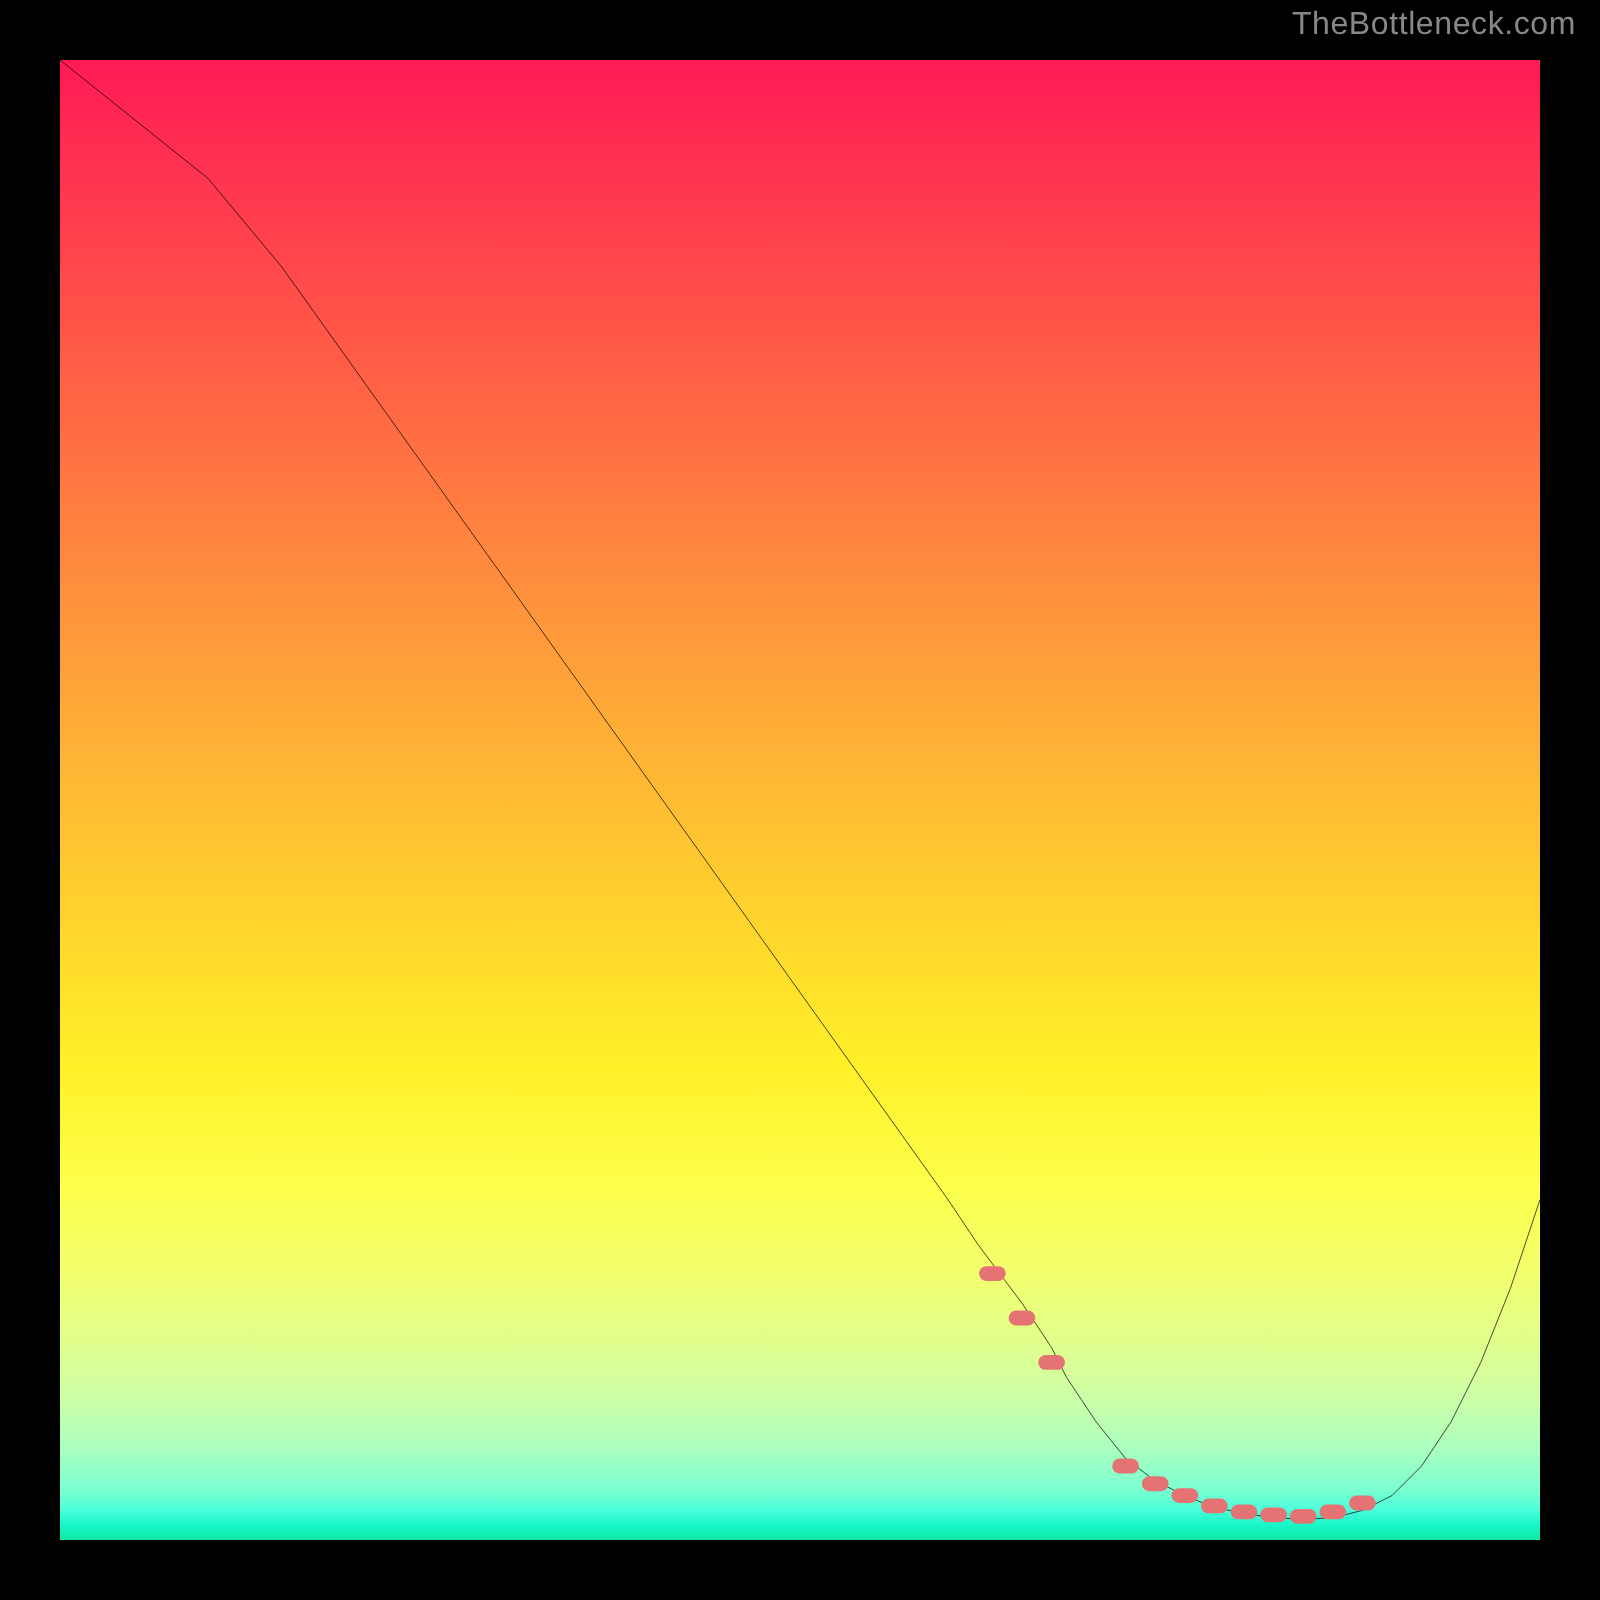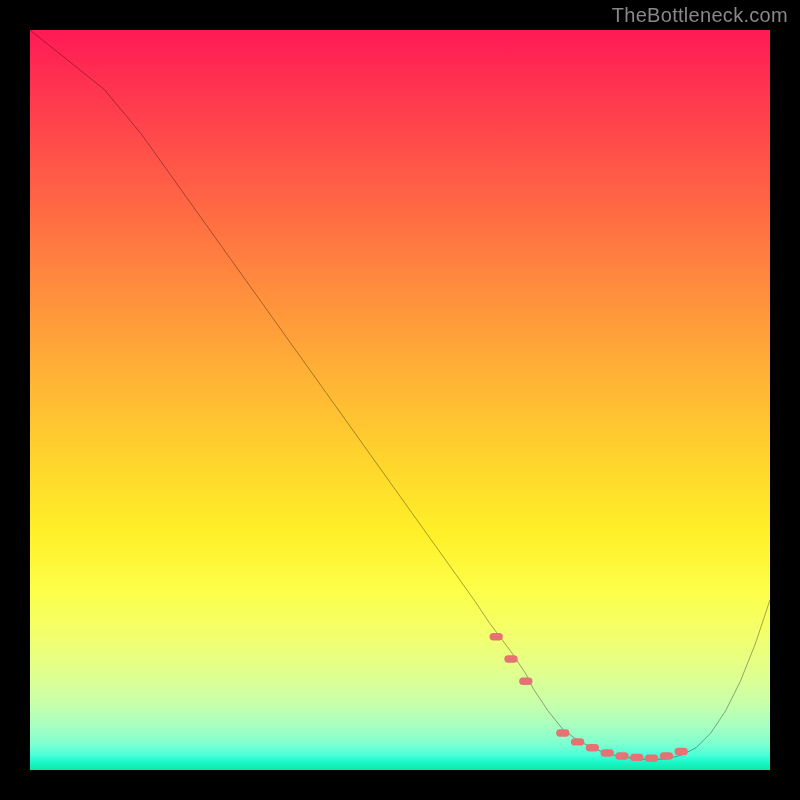--- a/index.html
+++ b/index.html
@@ -8,21 +8,21 @@
     height: 800px;
     background: #000;
     position: relative;
     font-family: Arial, sans-serif;
   }
   .attribution {
     position: absolute;
     top: 4px;
     right: 12px;
     color: #888;
-    font-size: 20px;
+    font-size: 16px;
     font-weight: 500;
     letter-spacing: 0.3px;
     z-index: 10;
   }
   .plot {
     position: absolute;
     left: 30px;
     top: 30px;
     width: 740px;
     height: 740px;

